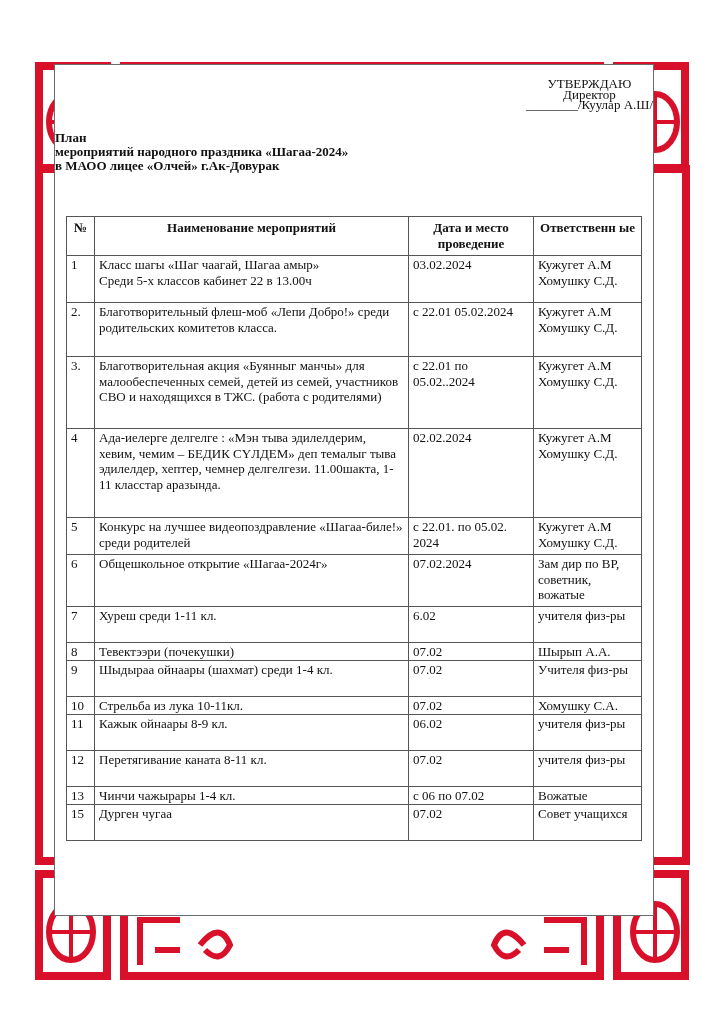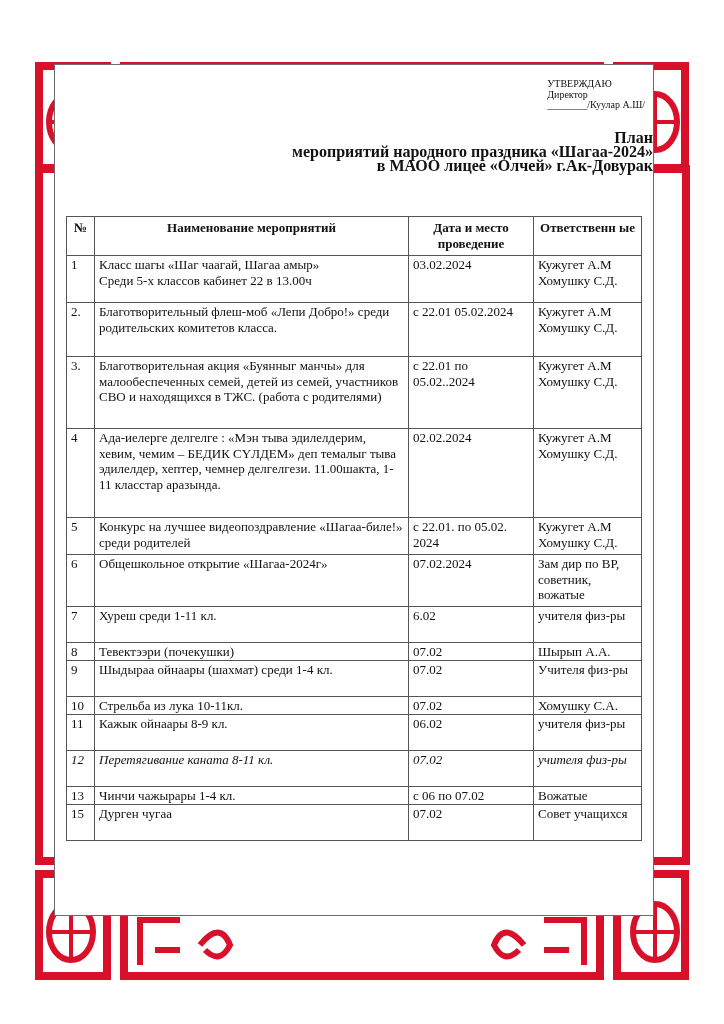--- a/index.html
+++ b/index.html
@@ -1,21 +1,21 @@
 <!DOCTYPE html>
 <html><head>
 <meta charset="utf-8">
 <style>
   html, body { margin:0; padding:0; }
   body { width:724px; height:1024px; background:#ffffff; position:relative; overflow:hidden; font-family:"Liberation Serif", serif; color:#111; }
   .frame { position:absolute; border:8px solid #d8102a; box-sizing:border-box; }
   .ornament { position:absolute; }
   .page { position:absolute; left:54px; top:64px; width:600px; height:852px; background:#fff; border:1px solid #6a6a6a; box-sizing:border-box; }
-  .approve { position:absolute; right:8px; top:14px; text-align:left; font-size:10px; line-height:10.5px; }
-  .title { position:absolute; left:0; right:0; top:66px; text-align:right; font-weight:bold; font-size:16px; line-height:14px; }
+  .approve { position:absolute; right:0; top:14px; text-align:center; font-size:13px; line-height:10.5px; }
+  .title { position:absolute; left:0; right:0; top:66px; text-align:left; font-weight:bold; font-size:13px; line-height:14px; }
   table { position:absolute; left:11px; top:151px; width:576px; border-collapse:collapse; font-size:13px; line-height:15.5px; }
   td, th { border:1px solid #555; vertical-align:top; padding:1px 4px 0 4px; text-align:left; }
   th { font-weight:bold; text-align:center; padding-top:3px; }
   .c1 { width:19px; }
   .c2 { width:305px;margin-top:44px; }
   .c3 { width:116px;margin-top:32px; }
   b { font-weight:normal; }
 </style>
 </head>
 <body>
@@ -137,21 +137,21 @@
           <td><span>Стрельба из лука 10-11кл.</span></td>
           <td>07.02</td>
           <td>Хомушку С.А.</td>
         </tr>
         <tr style="height: 36px;">
           <td>11</td>
           <td><span>Кажык ойнаары  8-9 кл.</span></td>
           <td>06.02</td>
           <td>учителя физ-ры</td>
         </tr>
-        <tr style="height: 36px; font-style: italic;">
+        <tr style="height: 36px;">
           <td>12</td>
           <td><span>Перетягивание каната 8-11 кл.</span></td>
           <td>07.02</td>
           <td>учителя физ-ры</td>
         </tr>
         <tr style="height: 18px; padding-left: 28px;">
           <td>13</td>
           <td><span>Чинчи чажырары 1-4 кл.</span></td>
           <td>с 06 по 07.02</td>
           <td>Вожатые</td>

